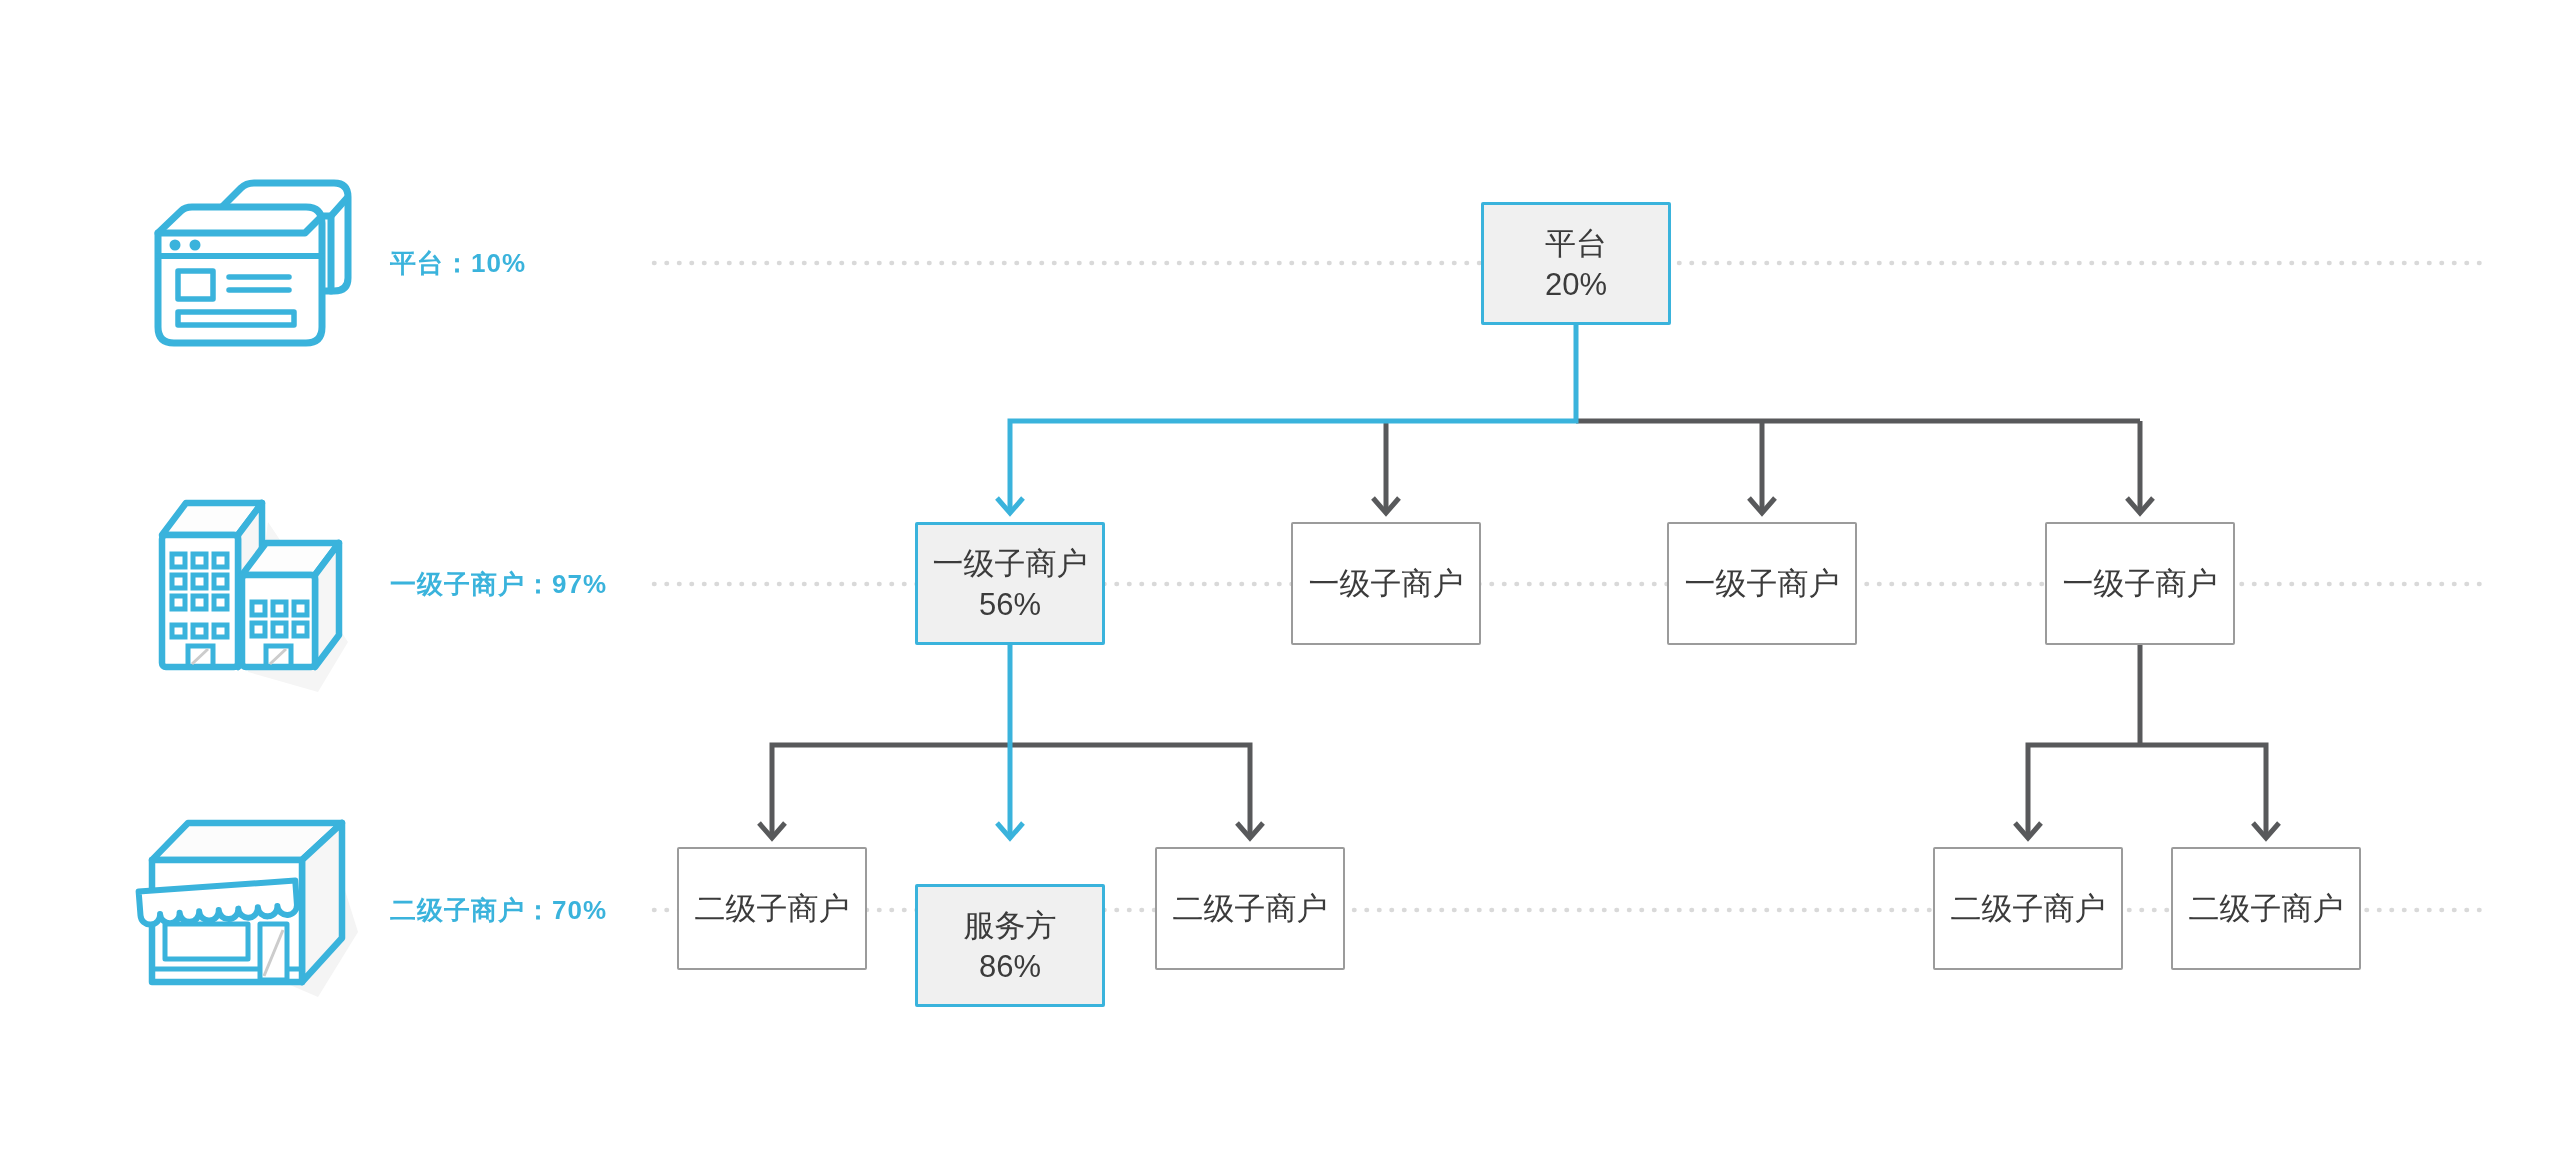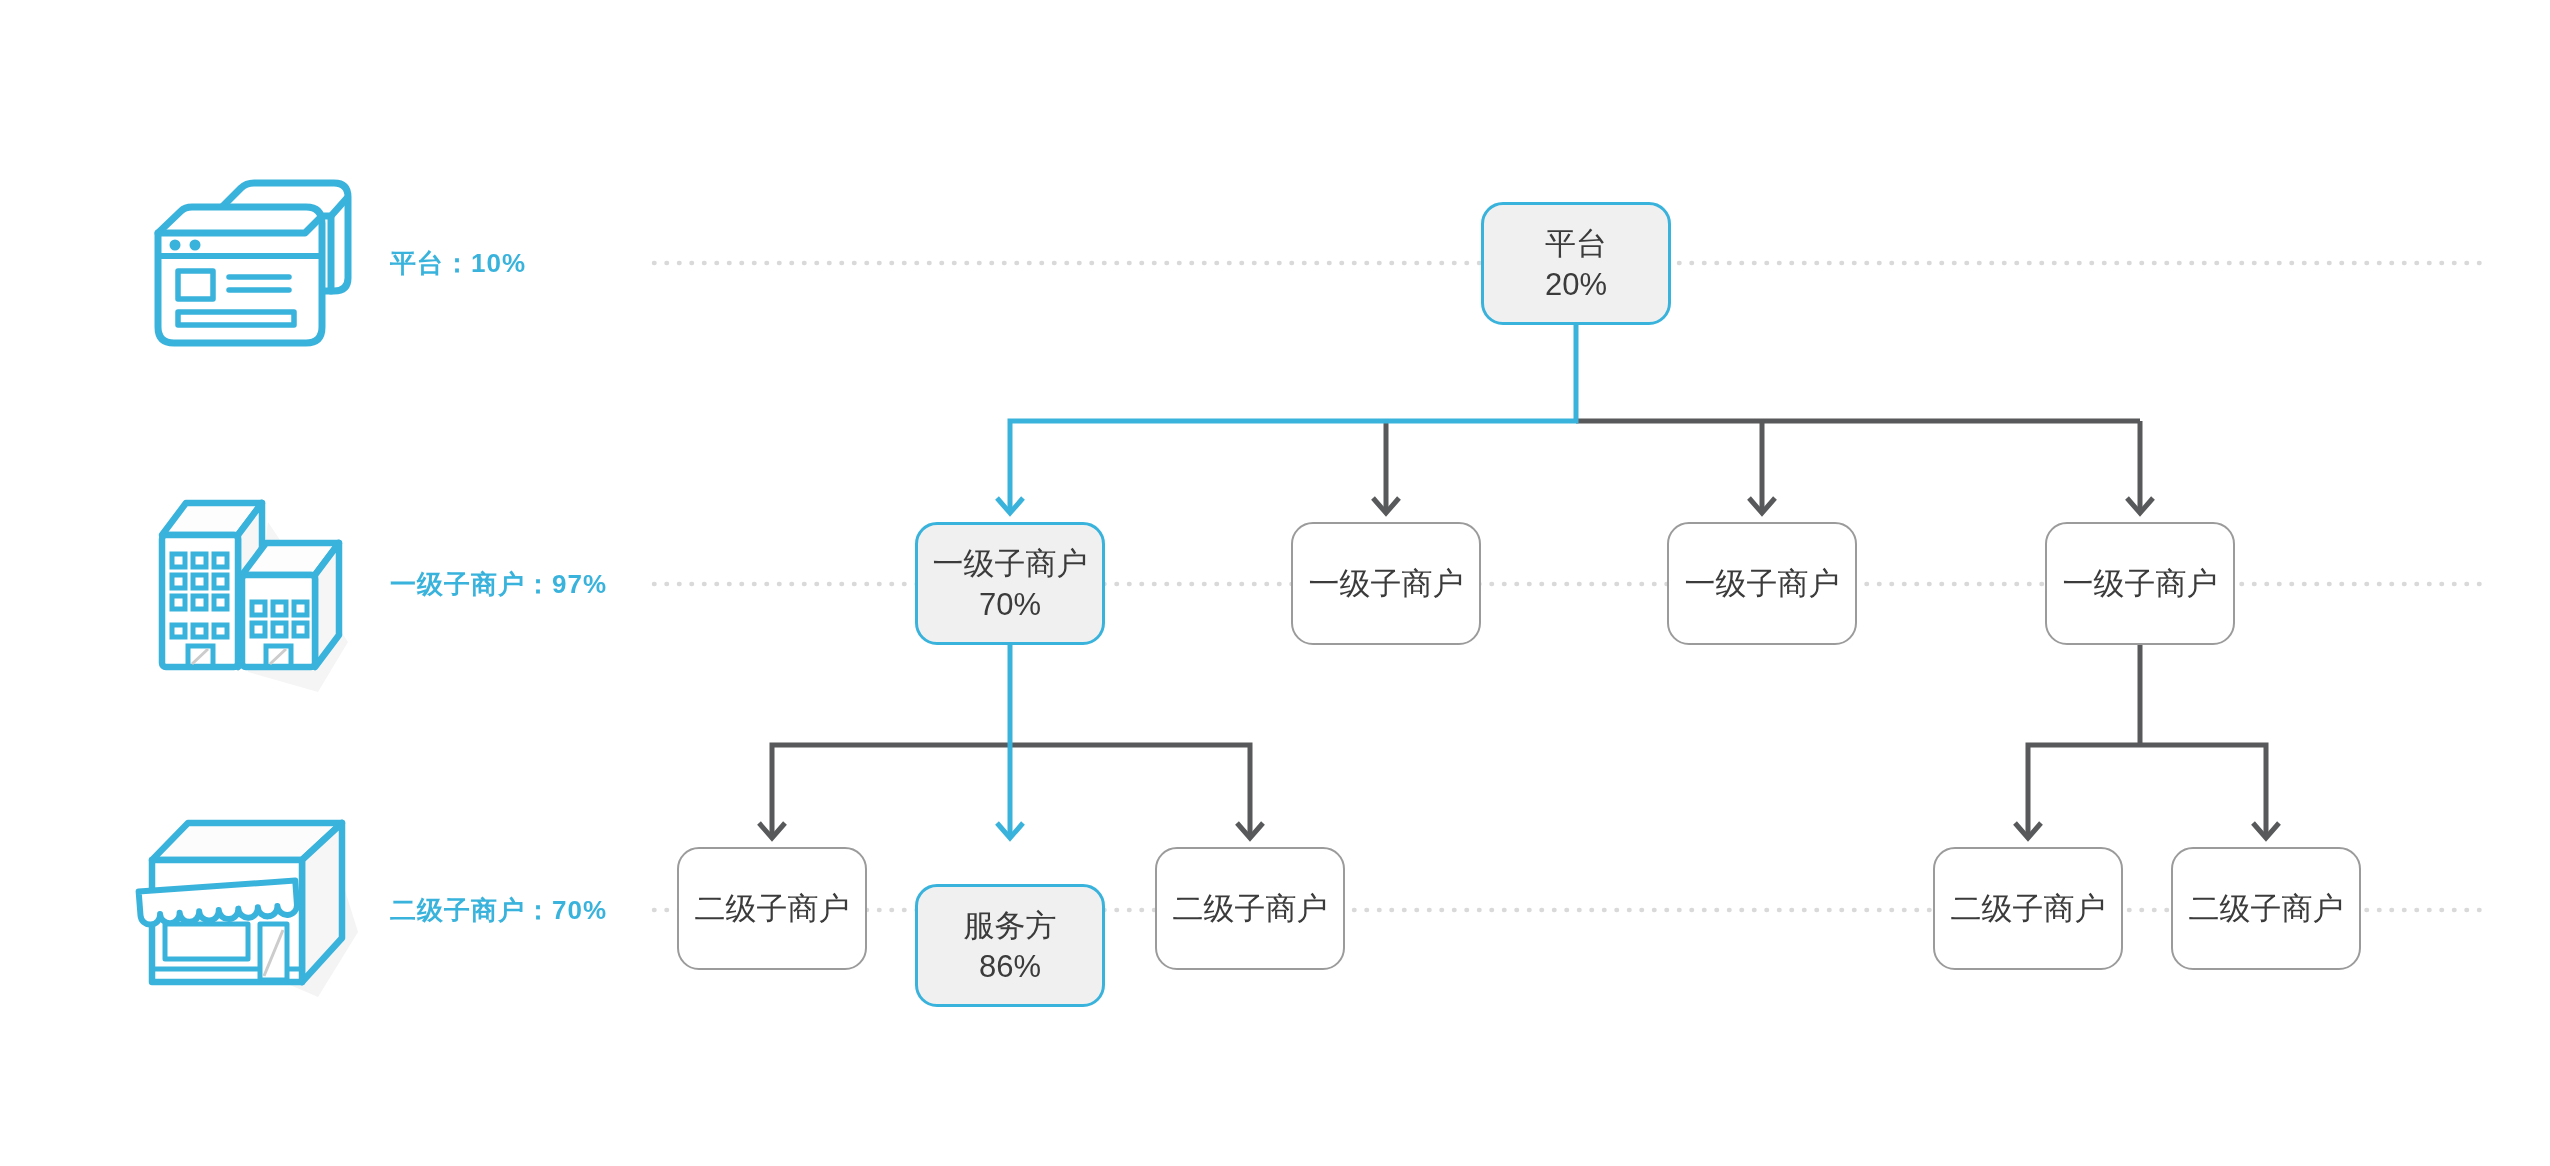--- a/index.html
+++ b/index.html
@@ -4,21 +4,21 @@
 <style>
   html,body{margin:0;padding:0;background:#ffffff;}
   .canvas{
     position:relative;width:2550px;height:1166px;background:#ffffff;overflow:hidden;
     font-family:"Liberation Sans","DejaVu Sans",sans-serif;
   }
   .layer{position:absolute;left:0;top:0;}
   .node{
     position:absolute;width:190px;height:123px;box-sizing:border-box;
     display:flex;flex-direction:column;align-items:center;justify-content:center;
-    border:2.5px solid #9b9b9b;border-radius:22px;background:#ffffff;
+    border:2.5px solid #9b9b9b;border-radius:2px;background:#ffffff;
     color:#3b3b3b;font-size:31px;line-height:41px;text-align:center;
   }
   .node.hl{border:3px solid #3ab3dc;background:#f0f0f0;}
   .row-label{
     position:absolute;left:390px;color:#3ab3dc;font-size:26px;font-weight:600;
     line-height:42px;white-space:nowrap;letter-spacing:1px;
   }
   .icon{position:absolute;}
 </style>
 </head>
@@ -142,21 +142,21 @@
   <div class="row-label" style="top:563px;">一级子商户：97%</div>
   <div class="row-label" style="top:889px;">二级子商户：70%</div>
 
   <div class="node hl" style="left:1481px;top:202px;">
     <div>平台</div>
     <div>20%</div>
   </div>
 
   <div class="node hl" style="left:915px;top:522px;">
     <div>一级子商户</div>
-    <div>70%</div>
+    <div>56%</div>
   </div>
   <div class="node" style="left:1291px;top:522px;">
     <div>一级子商户</div>
   </div>
   <div class="node" style="left:1667px;top:522px;">
     <div>一级子商户</div>
   </div>
   <div class="node" style="left:2045px;top:522px;">
     <div>一级子商户</div>
   </div>

